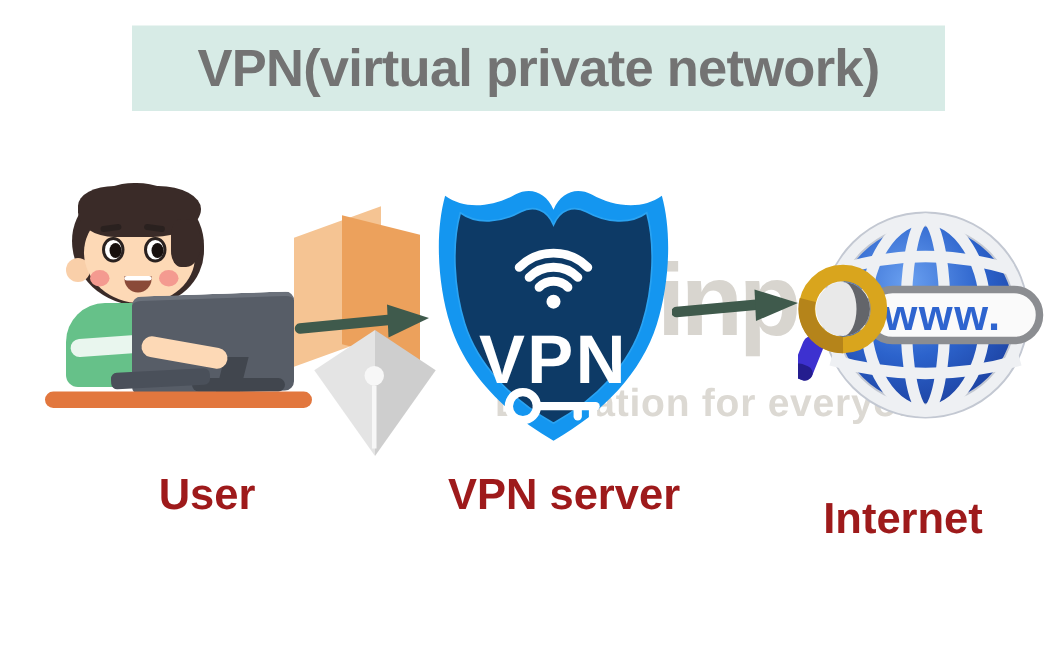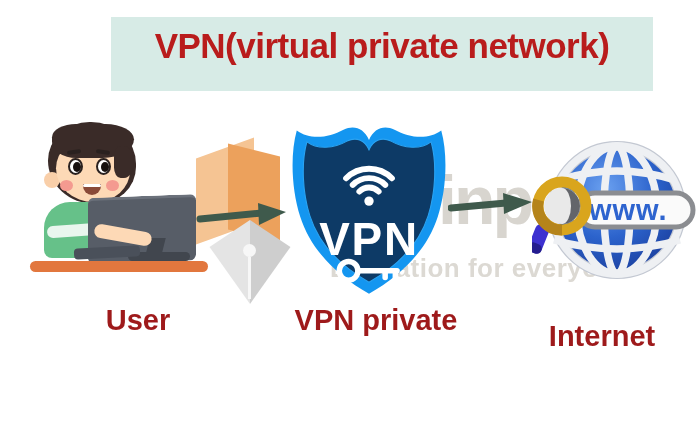--- a/index.html
+++ b/index.html
@@ -5,24 +5,24 @@
   html,body{margin:0;padding:0;}
   body{
     width:700px;height:431px;position:relative;overflow:hidden;
     background:#ffffff;
     font-family:"Liberation Sans","DejaVu Sans",sans-serif;
   }
   .abs{position:absolute;}
 
   
   .title-banner{
-    left:88px;top:17px;width:542px;height:74px;
-    background:#d7ebe6;color:#b91c1c;
+    left:88px;top:17px;width:542px;height:57px;
+    background:#d7ebe6;color:#737373;
     font-weight:bold;font-size:35px;letter-spacing:-0.5px;
-    text-align:center;line-height:57px;z-index:4;margin-left:23px;
+    text-align:center;line-height:57px;z-index:4;
   }
 
   
   .wm{z-index:1;}
   .wm-page1{left:196px;top:148px;width:58px;height:86px;background:#f5c493;transform:skewY(-20deg);}
   .wm-page2{left:228px;top:150px;width:52px;height:86px;background:#eca15c;transform:skewY(14deg);}
   .wm-nib{left:206px;top:220px;width:88px;height:84px;
     background:linear-gradient(90deg,#e4e4e4 50%,#cecece 50%);
     clip-path:polygon(50% 0,96% 32%,50% 100%,4% 32%);}
   .wm-nib-hole{left:243px;top:244px;width:13px;height:13px;border-radius:50%;background:#f7f7f7;}
@@ -61,21 +61,21 @@
   
   .arrow{z-index:3;}
   .arrow1{left:196px;top:200px;width:92px;height:28px;}
   .arrow2{left:448px;top:190px;width:86px;height:27px;}
 
   
   .shield-svg{left:283px;top:111px;width:172px;height:187px;z-index:2;}
   .globe-svg{left:532px;top:124px;width:170px;height:180px;z-index:2;}
 
   
-  .node-label{z-index:4;color:#9e1a1b;font-weight:bold;font-size:29px;text-align:center;}
+  .node-label{z-index:4;color:#9e1a1b;font-weight:bold;font-size:29px;text-align:center;margin-top:10px;}
   .label-user{left:92px;top:304px;width:92px;}
   .label-vpn{left:290px;top:304px;width:172px;}
   .label-internet{left:540px;top:320px;width:124px;}
 </style>
 </head>
 <body>
 
 <div class="abs title-banner">VPN(virtual private network)</div>
 
 <div class="abs wm wm-page1"></div>
@@ -167,14 +167,14 @@
       <rect x="22" y="-7" width="10" height="14" rx="5" fill="#241d8f"></rect>
     </g>
     <circle cx="30" cy="82" r="18" fill="#e9e9e9"></circle>
     <path d="M 30 64 A 18 18 0 0 1 30 100 A 9 18 0 0 0 30 64 Z" fill="#63656a"></path>
     <circle cx="30" cy="82" r="24" fill="none" stroke="#d9a51d" stroke-width="11"></circle>
     <path d="M 30 106 A 24 24 0 0 1 6.5 76" fill="none" stroke="#b5841a" stroke-width="11"></path>
   </g>
 </svg>
 
 <div class="abs node-label label-user">User</div>
-<div class="abs node-label label-vpn">VPN private</div>
+<div class="abs node-label label-vpn">VPN server</div>
 <div class="abs node-label label-internet">Internet</div>
 
 </body></html>

